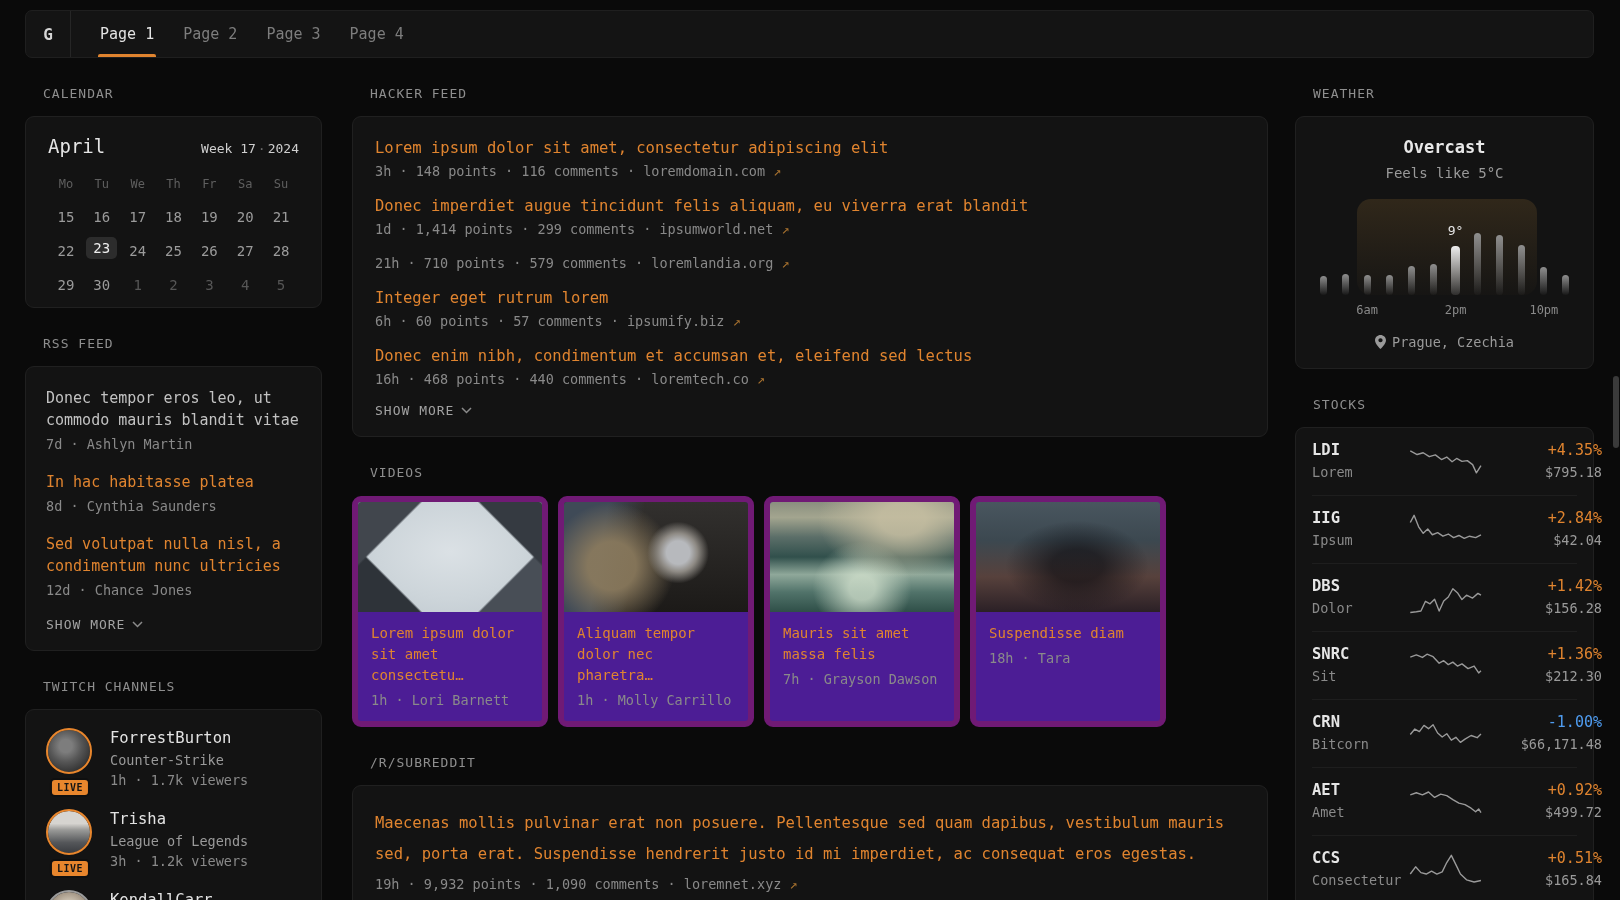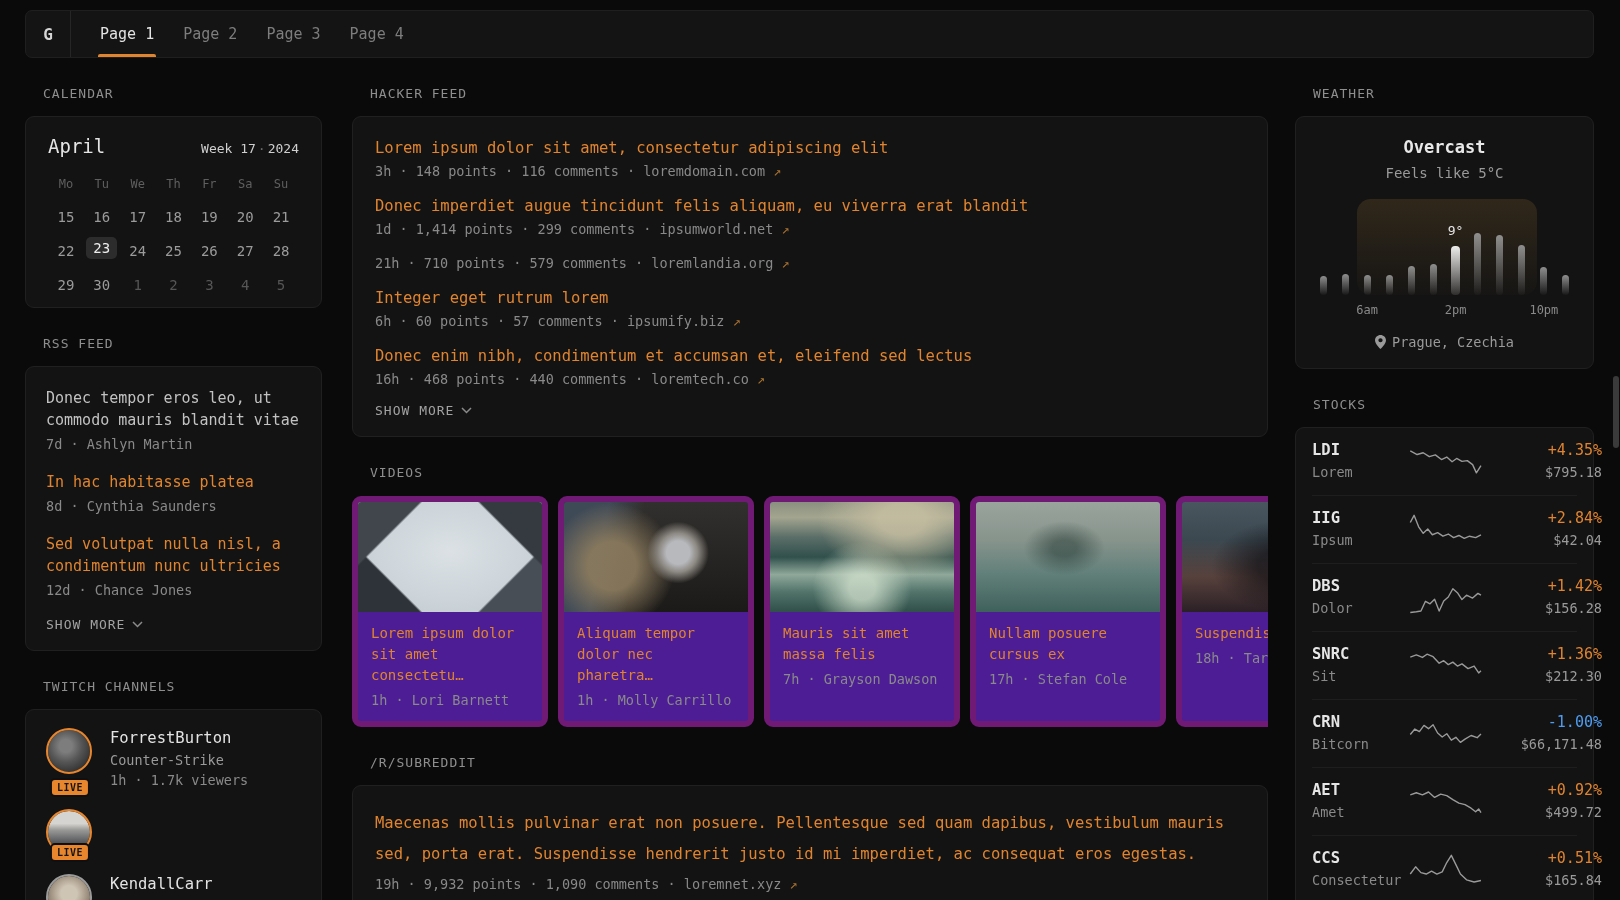--- a/index.html
+++ b/index.html
@@ -330,20 +330,25 @@
             <a class="tw-name">ForrestBurton</a>
             <div class="tw-game">Counter-Strike</div>
             <div class="tw-meta">1h · 1.7k viewers</div>
           </div>
         </div>
         <div class="tw-row">
           <div class="avatar-wrap">
             <div class="avatar av2"></div>
             <span class="live-badge">LIVE</span>
           </div>
+          <div>
+            <a class="tw-name">Trisha</a>
+            <div class="tw-game">League of Legends</div>
+            <div class="tw-meta">3h · 1.2k viewers</div>
+          </div>
         </div>
         <div class="tw-row">
           <div class="avatar-wrap">
             <div class="avatar av3 offline"></div>
           </div>
           <div>
             <a class="tw-name">KendallCarr</a>
           </div>
         </div>
       </div>
@@ -397,27 +402,20 @@
           </div>
         </div>
         <div class="video-card">
           <div class="thumb v3"></div>
           <div class="video-body">
             <a class="item-title video-title">Mauris sit amet massa felis</a>
             <div class="video-meta">7h · Grayson Dawson</div>
           </div>
         </div>
         <div class="video-card">
-          <div class="thumb v4"></div>
-          <div class="video-body">
-            <a class="item-title video-title">Nullam posuere cursus ex</a>
-            <div class="video-meta">17h · Stefan Cole</div>
-          </div>
-        </div>
-        <div class="video-card">
           <div class="thumb v5"></div>
           <div class="video-body">
             <a class="item-title video-title">Suspendisse diam</a>
             <div class="video-meta">18h · Tara</div>
           </div>
         </div>
       </div>
 
       <h2 class="widget-header">/R/SUBREDDIT</h2>
       <div class="card sub-card">

